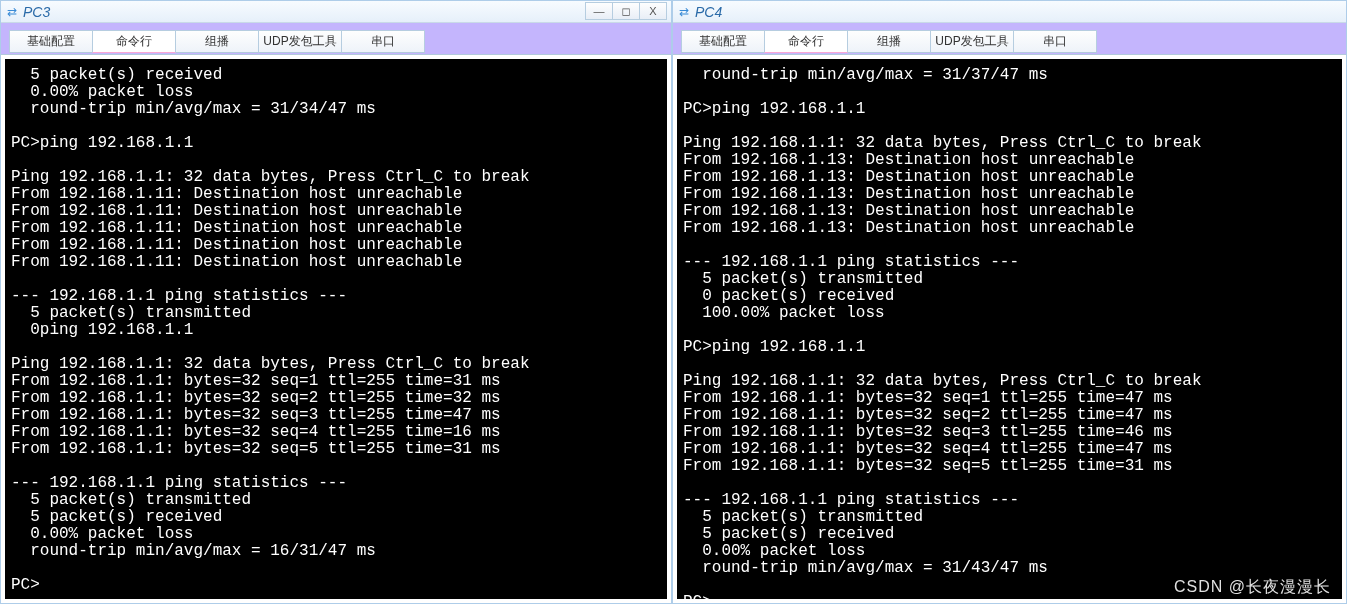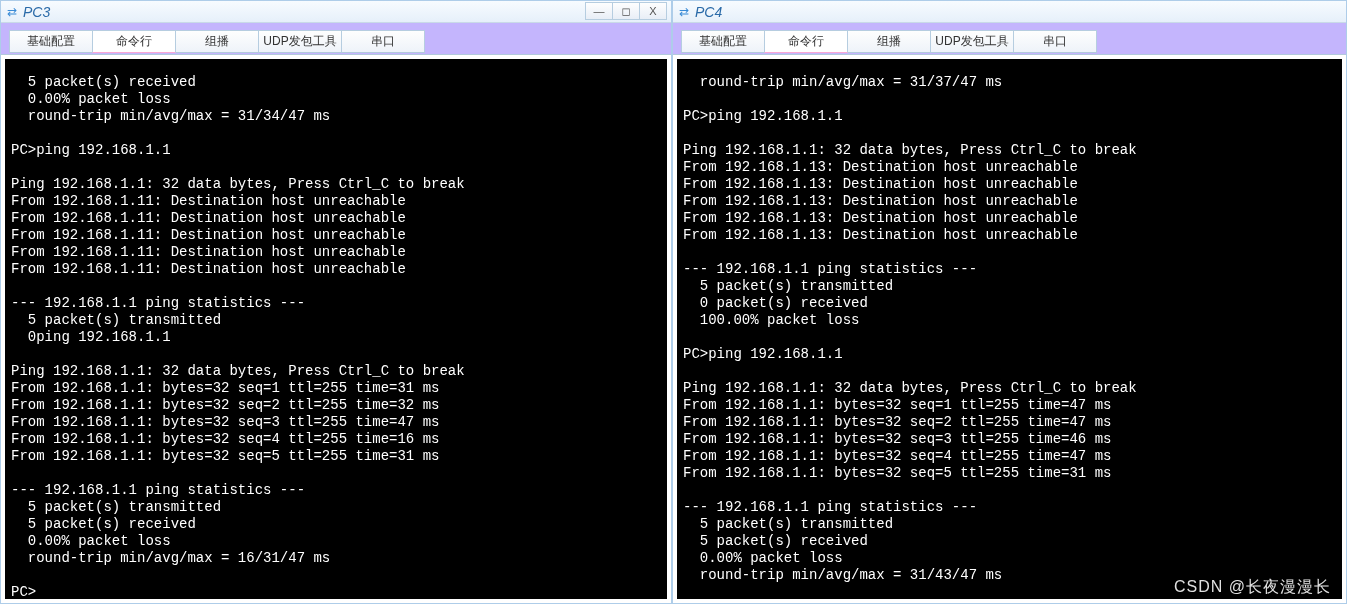--- a/index.html
+++ b/index.html
@@ -74,23 +74,23 @@
     flex:1;
     padding:4px;
     background:#fff;
     overflow:hidden;
   }
   .terminal {
     width:100%; height:100%;
     background:#000;
     color:#fff;
     font-family:"SimSun","Courier New",monospace;
-    font-size:14px;
+    font-size:16px;
     line-height:17px;
-    padding:15px 6px;
+    padding:8px 6px;
     white-space:pre;
     overflow:hidden;
   }
   .watermark {
     position:absolute;
     right:16px; bottom:6px;
     color:#e0e0e0;
     font-size:16px;
     letter-spacing:1px;
     pointer-events:none;

